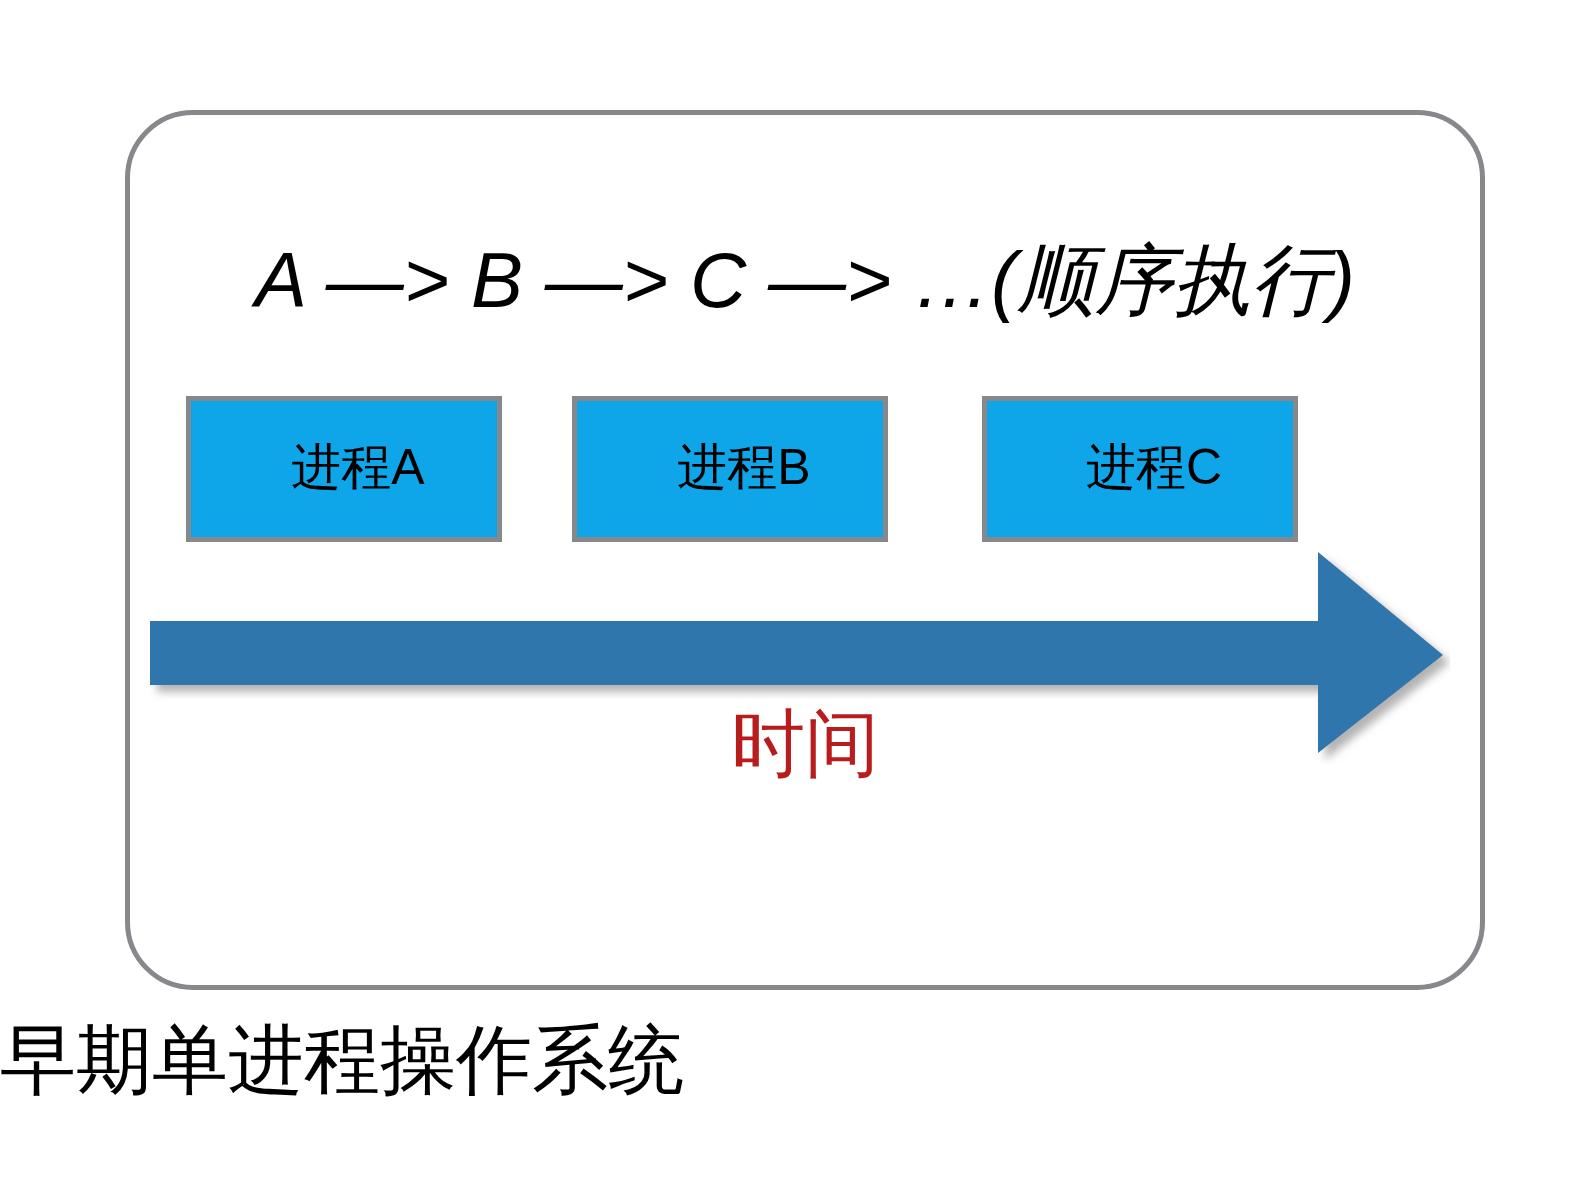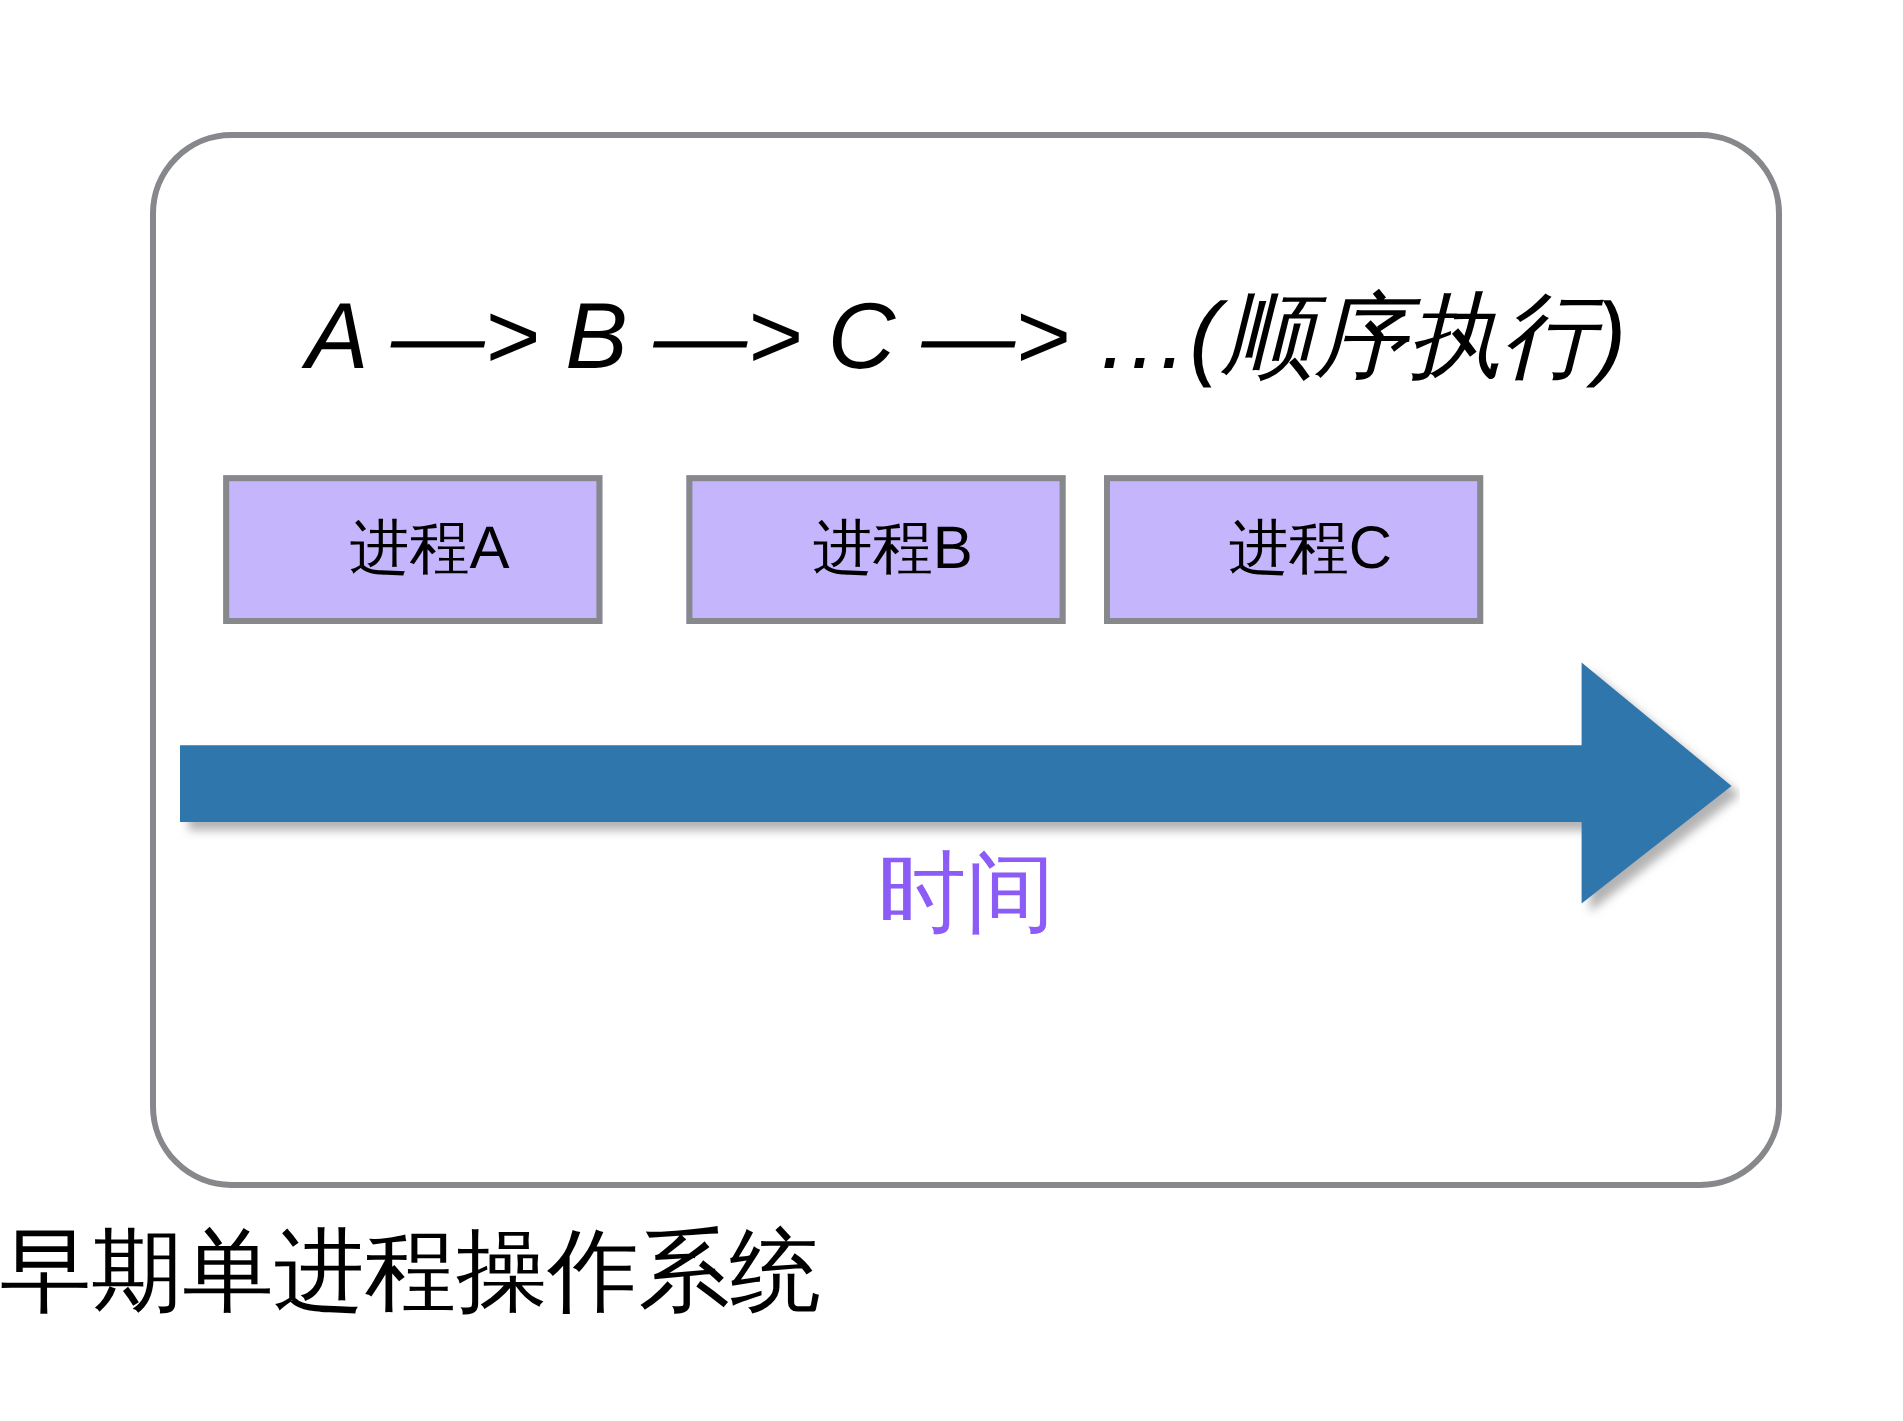--- a/index.html
+++ b/index.html
@@ -58,32 +58,32 @@
     position: absolute;
     left: 186px;
     top: 396px;
     width: 1090px;
     height: 146px;
   }
   .process-box {
     position: absolute;
     top: 0;
     width: 316px;
-    height: 124px;
+    height: 146px;
     box-sizing: border-box;
     border: 5px solid #86888c;
-    background: #c4b5fd;
+    background: #0ea5e9;
     display: flex;
     align-items: center;
     justify-content: center;
     padding-left: 28px;
   }
   .process-box:nth-of-type(1) { left: 0px; }
   .process-box:nth-of-type(2) { left: 386px; text-align: right; }
-  .process-box:nth-of-type(3) { left: 734px; }
+  .process-box:nth-of-type(3) { left: 796px; }
   .process-label {
     font-size: 50px;
     line-height: 56px;
     color: #000000;
     white-space: nowrap;
     transform: translateY(-2px);
   }
 
   
   .time-arrow-wrap {
@@ -101,21 +101,21 @@
 
   
   .time-label {
     position: absolute;
     left: 125px;
     top: 700px;
     width: 1360px;
     text-align: center;
     font-size: 74px;
     line-height: 88px;
-    color: #8b5cf6;
+    color: #b91c1c;
     white-space: nowrap;
   }
 
   
   .caption {
     position: absolute;
     left: 0px;
     top: 1012px;
     width: 1586px;
     font-size: 76px;

